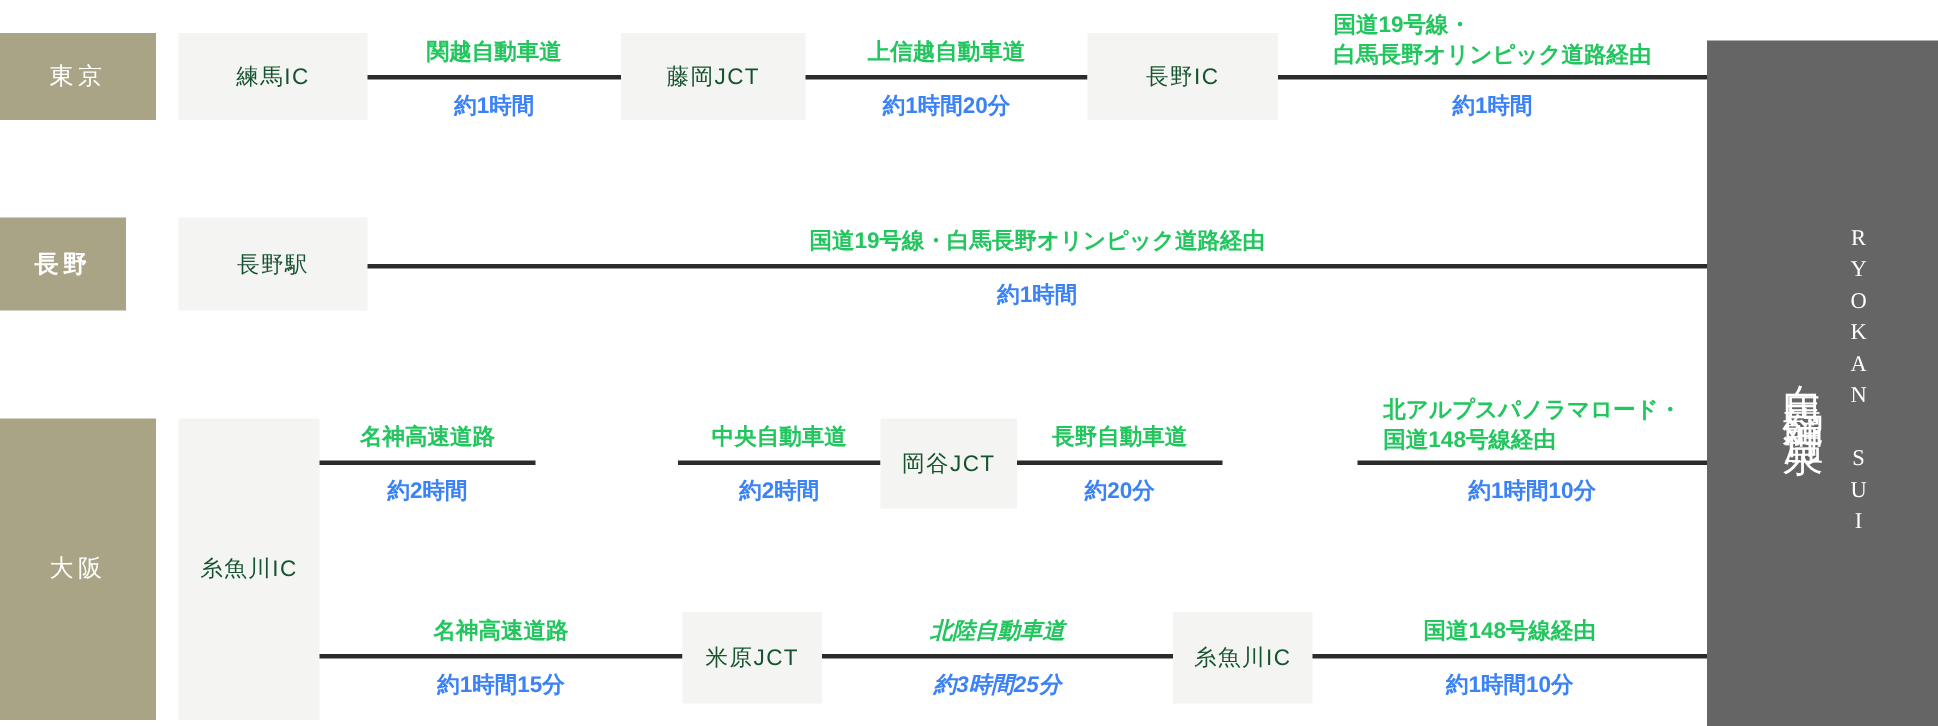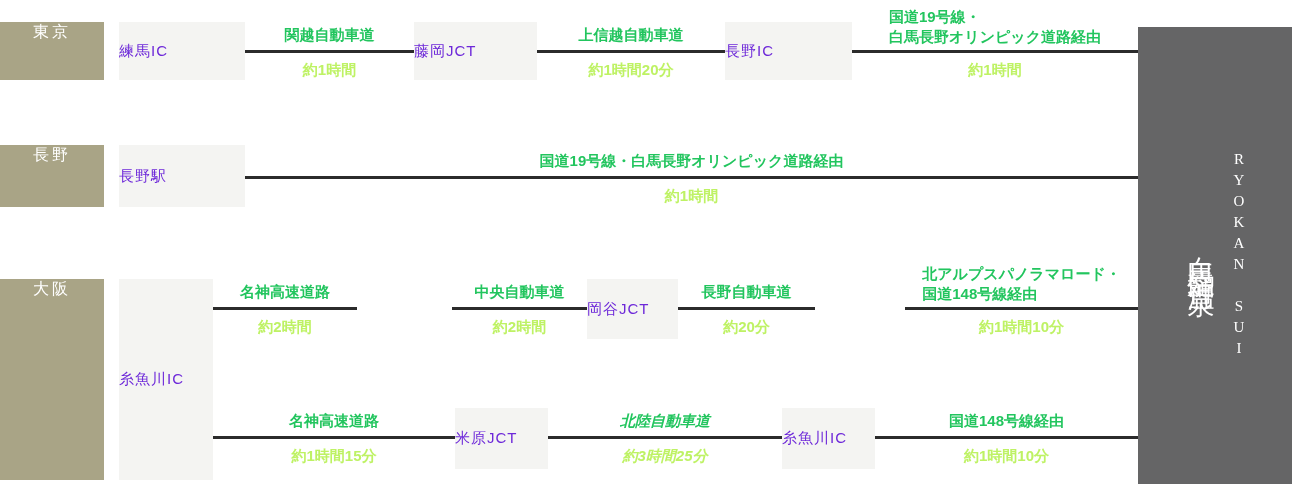--- a/index.html
+++ b/index.html
@@ -2,38 +2,38 @@
 <html><head>
 <meta charset="utf-8">
 <style>
   html,body { margin:0; padding:0; background:#ffffff; }
   .stage {
     position:relative; width:1292px; height:484px; background:#ffffff;
     font-family:"Liberation Sans","DejaVu Sans",sans-serif; overflow:hidden;
   }
   .origin {
     position:absolute; background:#a9a486; color:#ffffff;
-    display:flex; align-items:flex-start; justify-content:center;
+    display:flex; align-items:center; justify-content:center;
     font-size:16px; letter-spacing:3px;
   }
   .station {
-    position:absolute; background:#f4f4f2; color:#6d28d9;
-    display:flex; align-items:center; justify-content:flex-start;
+    position:absolute; background:#f4f4f2; color:#14532d;
+    display:flex; align-items:center; justify-content:center;
     font-size:15px; letter-spacing:1px;
   }
   .seg { position:absolute; height:3px; background:#2b2b2b; }
   .seg .road {
     position:absolute; bottom:8px; left:0; width:100%; text-align:center;
     font-weight:bold; font-size:15px; color:#22c55e; line-height:1.35;
   }
   .seg .road span { display:inline-block; text-align:left; white-space:pre-line; }
   .seg.twoLine .road { bottom:6px; }
   .seg .time {
     position:absolute; top:11px; left:0; width:100%; text-align:center;
-    font-weight:bold; font-size:15px; color:#bef264; white-space:nowrap;
+    font-weight:bold; font-size:15px; color:#3b82f6; white-space:nowrap;
   }
   .banner {
     position:absolute; left:1138px; top:27px; width:154px; height:457px;
     background:#656566; display:flex; align-items:center; justify-content:center; gap:11px;
   }
   .banner .kanji {
     writing-mode:vertical-rl; text-orientation:upright; color:#ffffff;
     font-family:"DejaVu Serif","Liberation Serif",serif;
     font-size:27px; letter-spacing:7px;
   }
@@ -67,21 +67,21 @@
   </div>
   <div class="station" style="left:725px;top:22px;width:127px;height:58px;">
     <span>長野IC</span>
   </div>
   <div class="seg twoLine" style="left:852px;top:50px;width:286px;">
     <div class="road"><span>国道19号線・
 白馬長野オリンピック道路経由</span></div>
     <div class="time">約1時間</div>
   </div>
 
-  <div class="origin" style="left:0;top:145px;width:104px;height:62px;">
+  <div class="origin" style="left:0;top:145px;width:84px;height:62px;font-weight:bold;">
     <span>長野</span>
   </div>
   <div class="station" style="left:119px;top:145px;width:126px;height:62px;">
     <span>長野駅</span>
   </div>
   <div class="seg" style="left:245px;top:176px;width:893px;">
     <div class="road"><span>国道19号線・白馬長野オリンピック道路経由</span></div>
     <div class="time">約1時間</div>
   </div>
 

